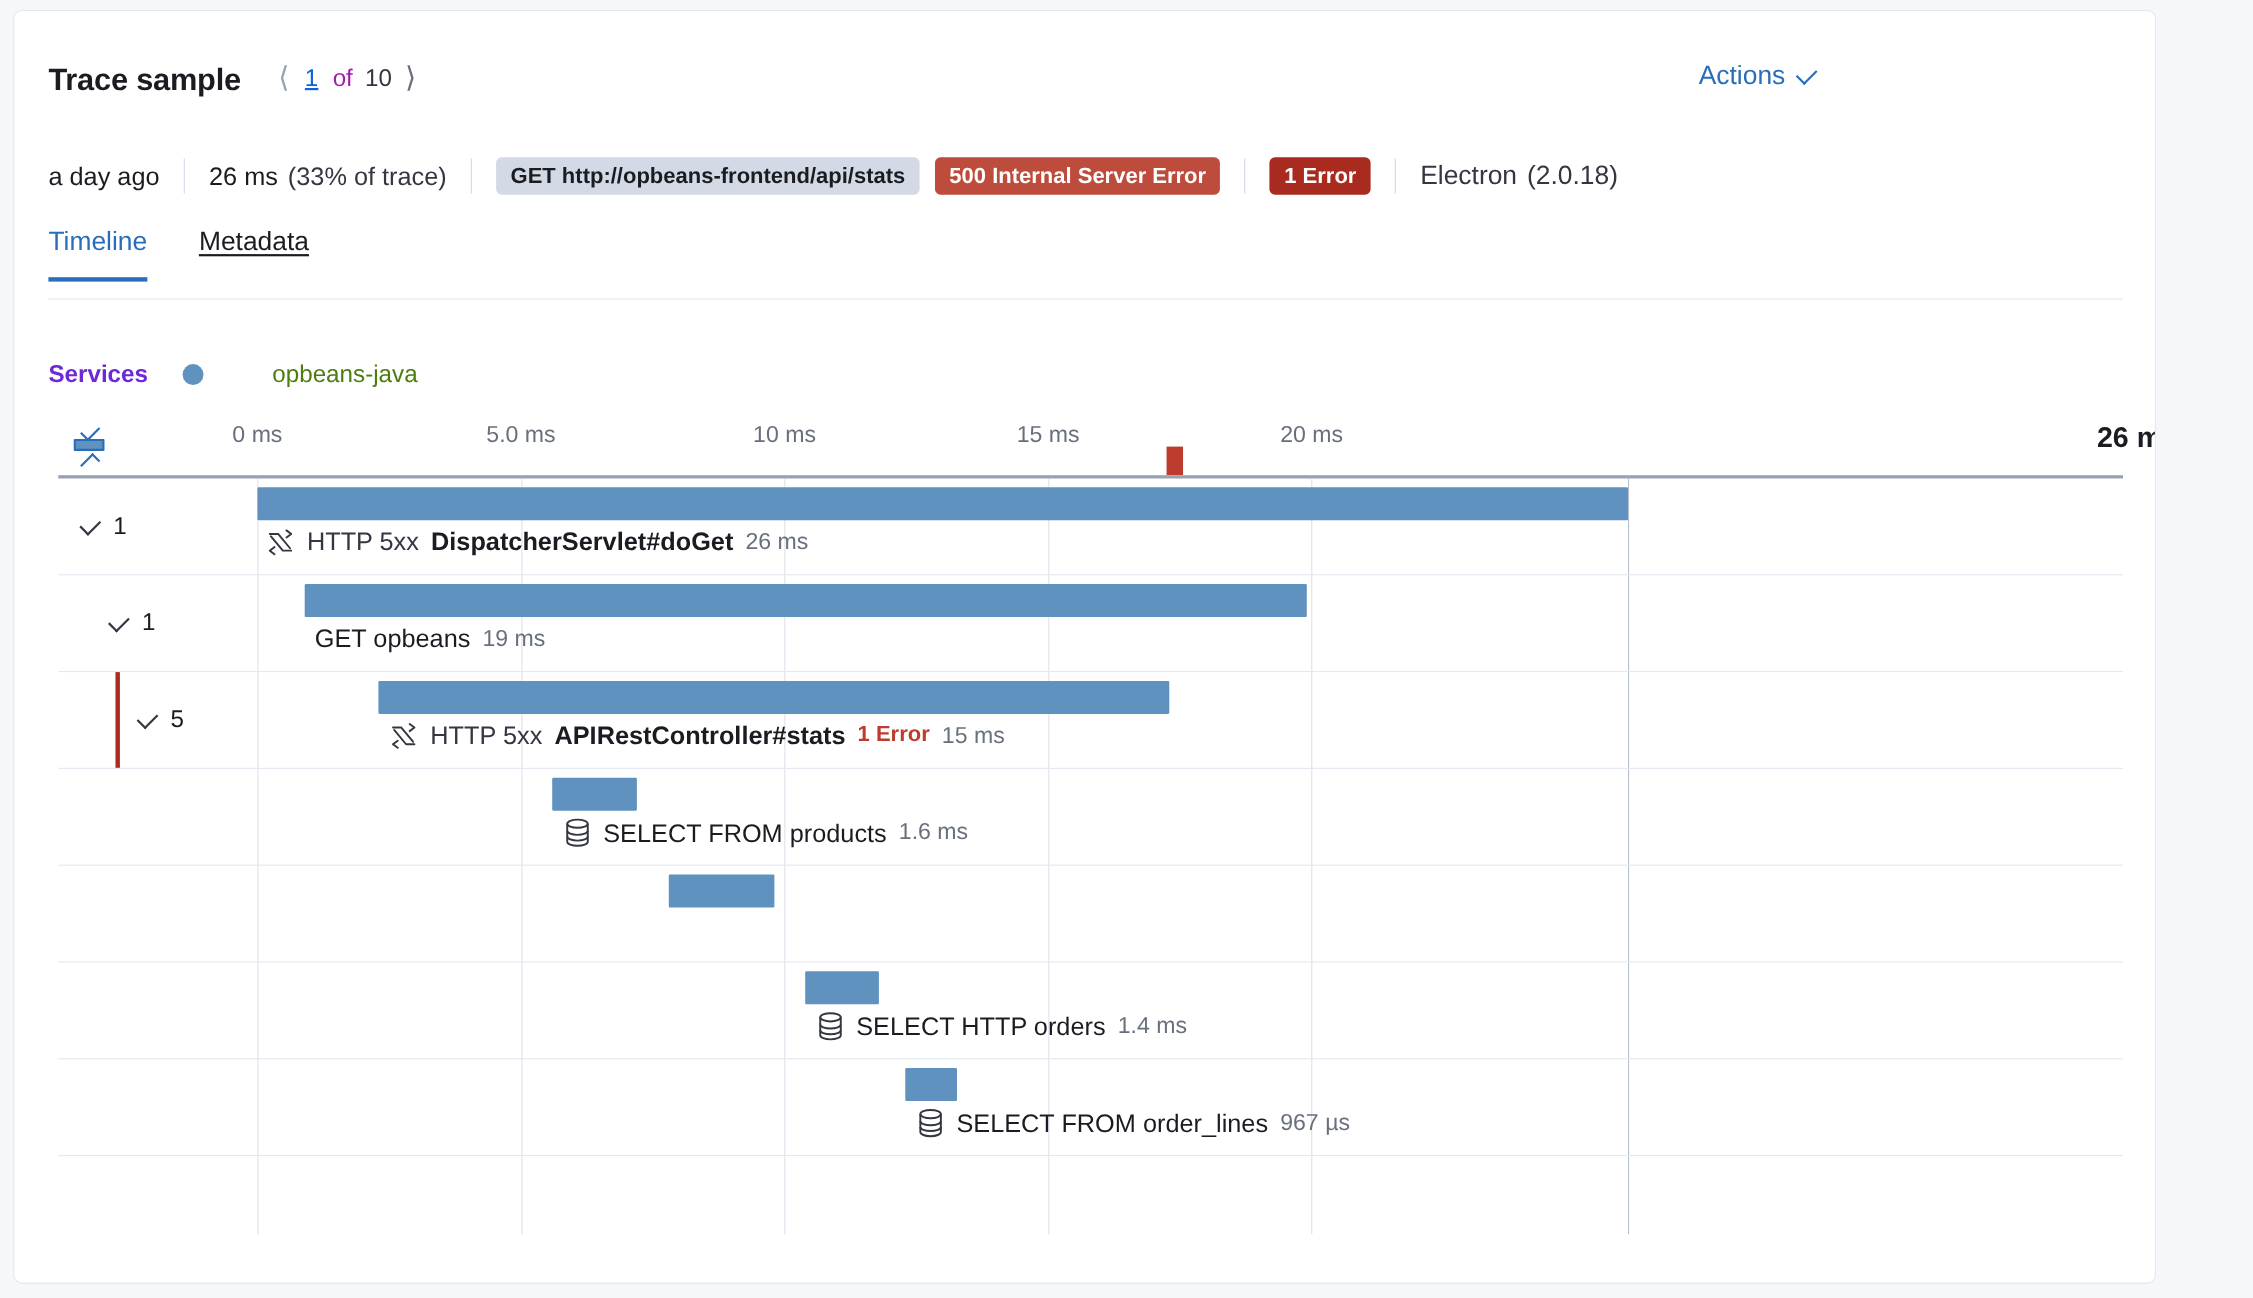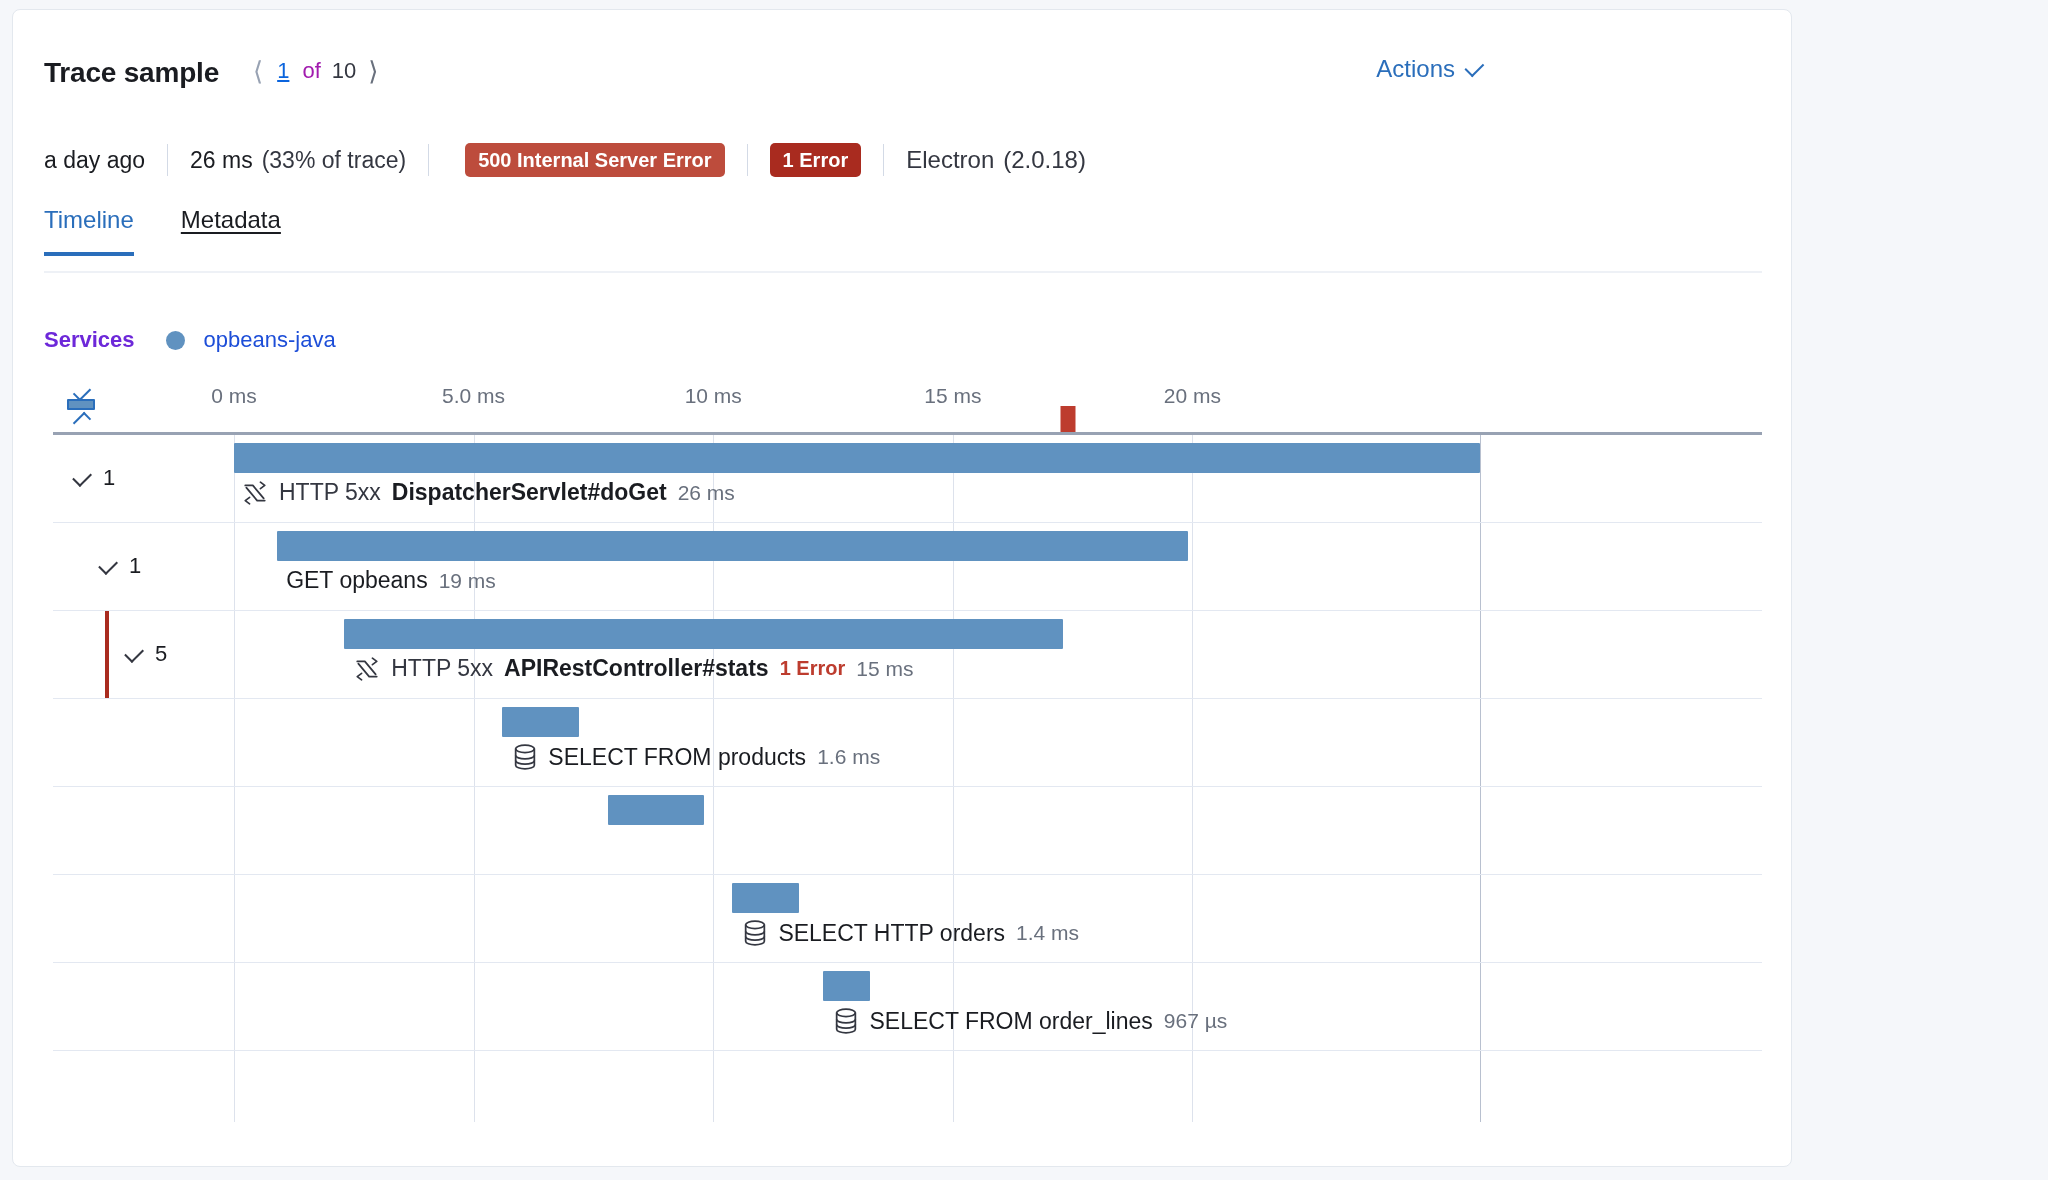--- a/index.html
+++ b/index.html
@@ -5,21 +5,21 @@
   html, body {
     margin: 0; padding: 0;
     background: #f5f7fa;
     width: 2048px; height: 1180px;
     font-family: "Liberation Sans", sans-serif;
     -webkit-font-smoothing: antialiased;
   }
   .panel {
     position: absolute;
     left: 12px; top: 9px;
-    width: 1780px; height: 1158px;
+    width: 1948px; height: 1158px;
     background: #ffffff;
     border: 1px solid #e3e8ee;
     border-radius: 8px;
     box-sizing: border-box;
     overflow: hidden;
     text-decoration: underline;
   }
 
   
   .hdr {
@@ -104,21 +104,21 @@
   .tab.idle { color: #1a1c21; text-decoration: underline; text-underline-offset: 4px; }
   .tabs-rule {
     position: absolute; left: 31px; right: 29px; top: 261px;
     height: 2px; background: #eef1f6;
   }
 
   
   .svc { position: absolute; left: 31px; top: 317px; display: flex; align-items: center; }
   .svc-lbl { font-size: 22px; font-weight: 700; color: #6d28d9; margin-right: 31px; }
   .svc-dot { width: 19px; height: 19px; border-radius: 50%; background: #6092c0; margin-right: 19px; }
-  .svc-name { font-size: 22px; color: #1d4ed8; }
+  .svc-name { font-size: 22px; color: #4d7c0f; margin-left: 44px; }
 
   
   .tl { position: absolute; left: 40px; top: 366px; right: 29px; bottom: 22px; }
   .collapse-ico {
     position: absolute; left: 12px; top: 8px; width: 34px; height: 40px;
   }
   .collapse-ico .bar {
     position: absolute; left: 2px; top: 15px; width: 28px; height: 11px;
     border: 2px solid #2a6ebb; box-sizing: border-box;
   }
@@ -206,20 +206,21 @@
 
   </div>
 
   <div class="meta">
     <span class="txt">a day ago</span>
     <span class="sep"></span>
     <span class="dur">26 ms</span>
     <span style="width:9px"></span>
     <span class="pct">(33% of trace)</span>
     <span class="sep"></span>
+    <span class="badge url">GET http://opbeans-frontend/api/stats</span>
     <span style="width:14px"></span>
     <span class="badge http">500 Internal Server Error</span>
     <span class="sep"></span>
     <span class="badge err">1 Error</span>
     <span class="sep"></span>
     <span class="agent">Electron</span>
     <span style="width:9px"></span>
     <span class="agent">(2.0.18)</span>
   </div>
 

